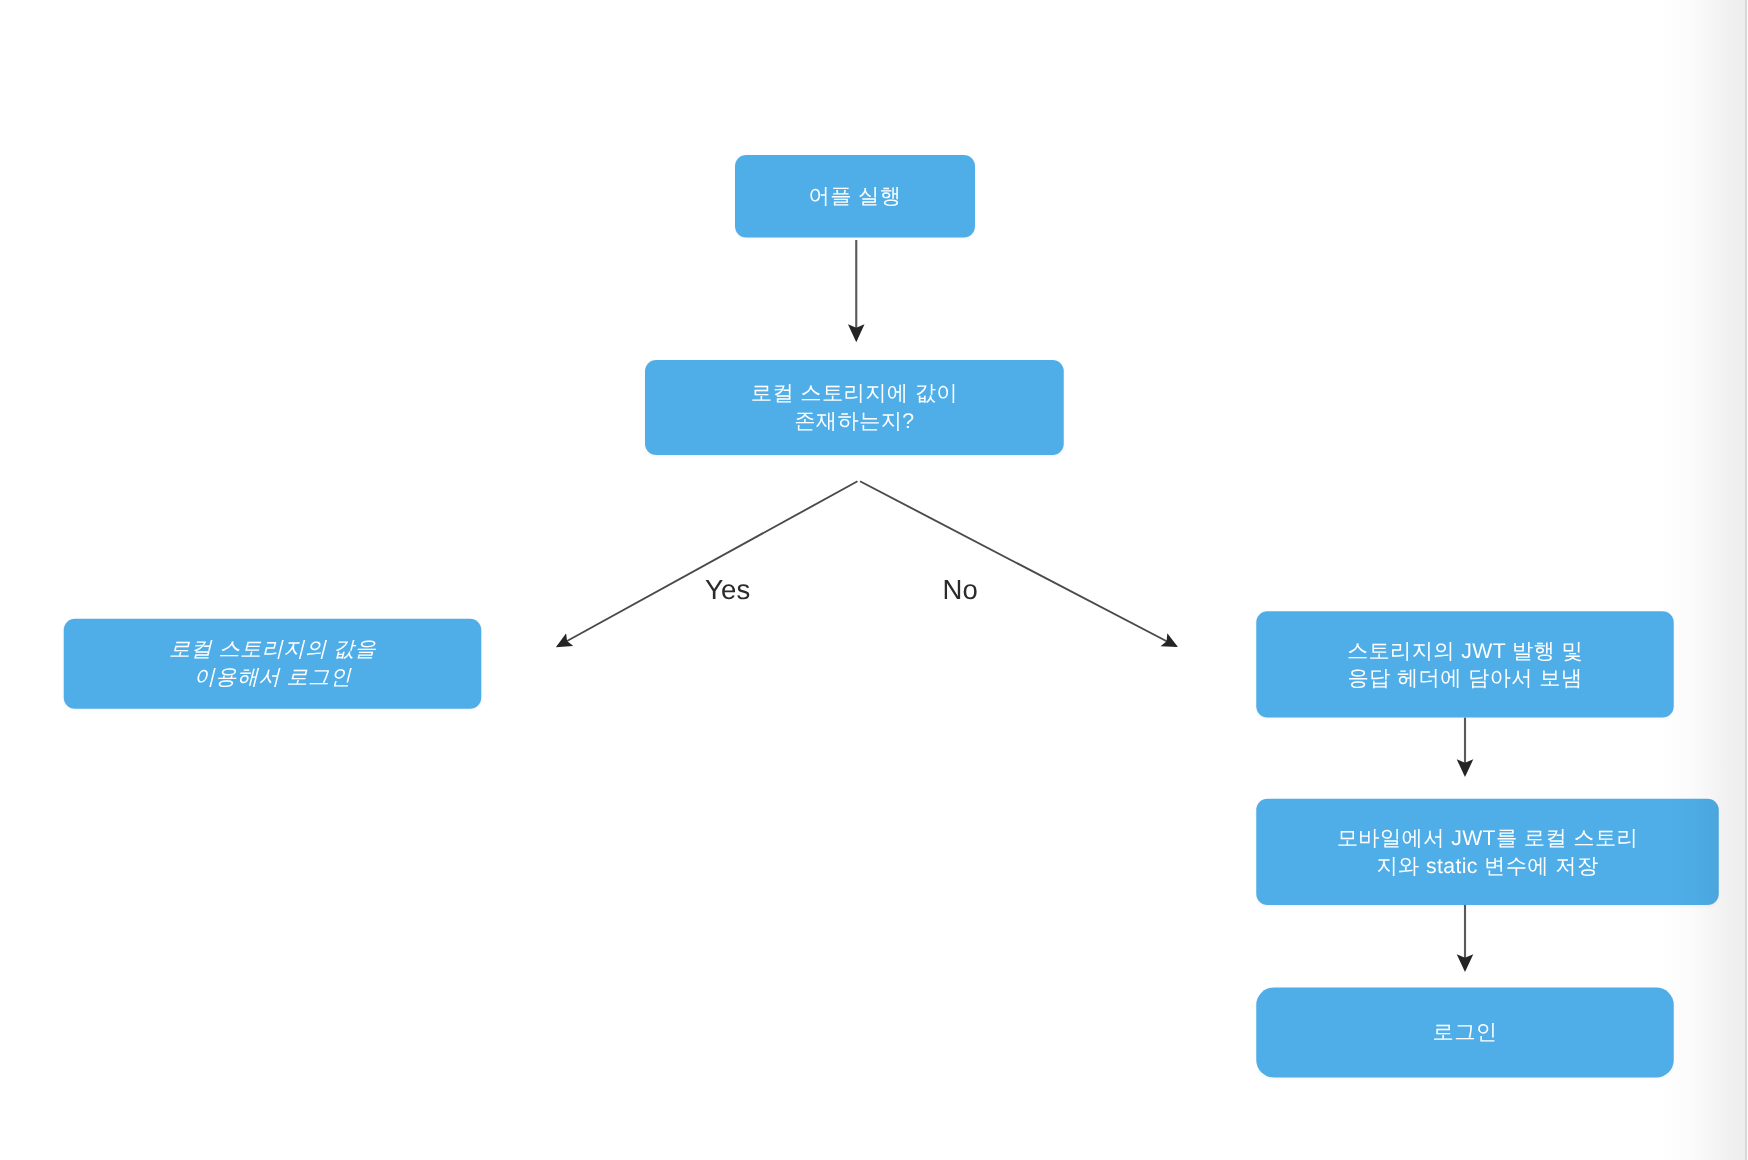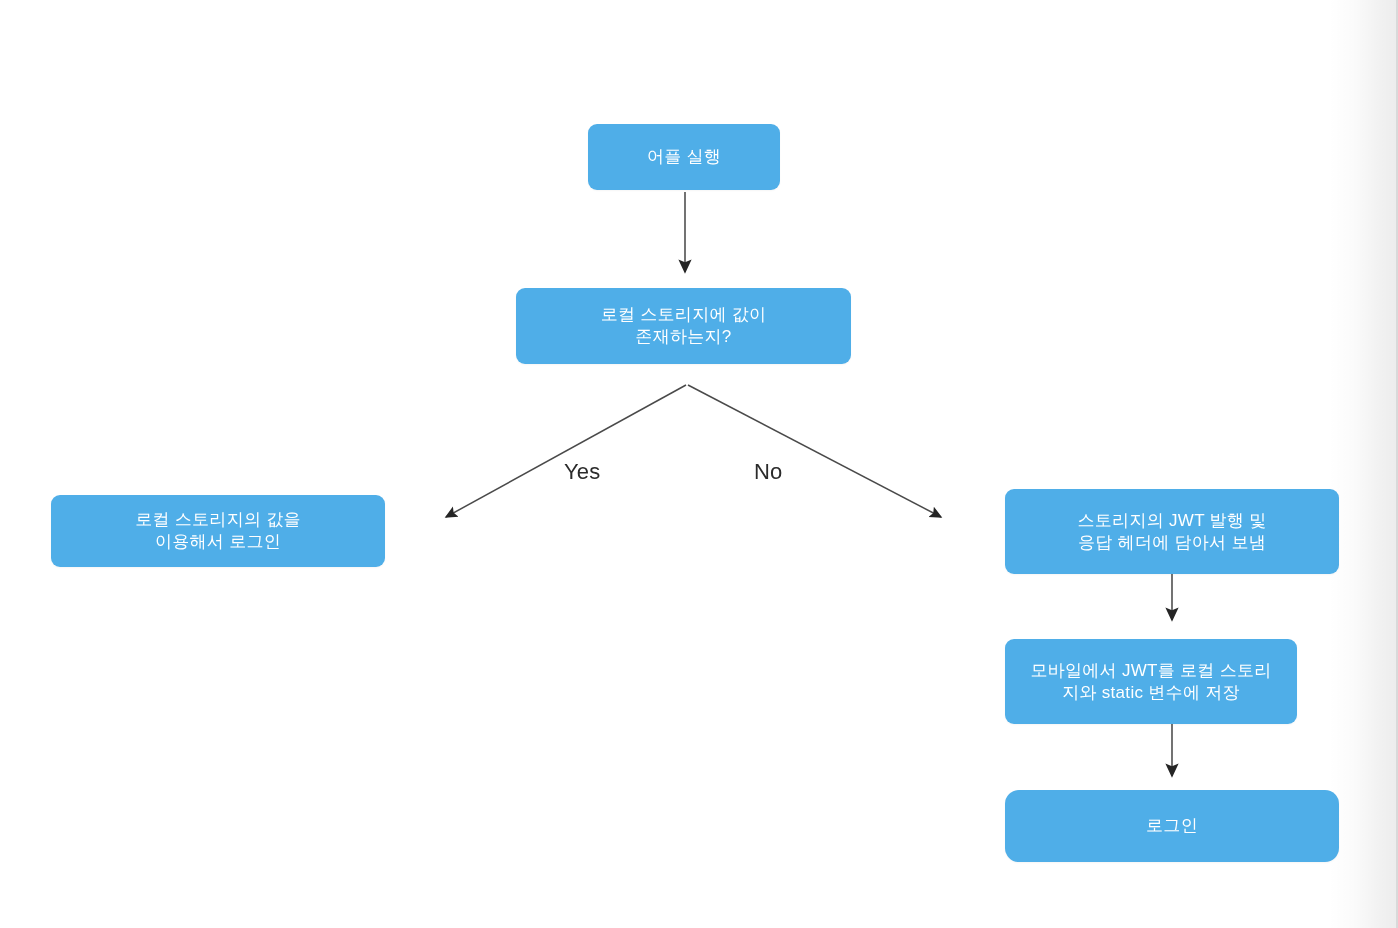--- a/index.html
+++ b/index.html
@@ -110,31 +110,31 @@
 
   <div class="node" style="left:588px; top:124px; width:192px; height:66px;">
     <span class="node-text">어플 실행</span>
   </div>
 
   <div class="node" style="left:516px; top:288px; width:335px; height:76px;">
     <span class="node-text">로컬 스토리지에 값이
 존재하는지?</span>
   </div>
 
-  <div class="node" style="left:51px; top:495px; width:334px; height:72px;">
+  <div class="node" style="left:51px; top:495px; width:334px; height:72px;font-style:italic;">
     <span class="node-text">로컬 스토리지의 값을
 이용해서 로그인</span>
   </div>
 
   <div class="node" style="left:1005px; top:489px; width:334px; height:85px;">
     <span class="node-text">스토리지의 JWT 발행 및
 응답 헤더에 담아서 보냄</span>
   </div>
 
-  <div class="node" style="left:1005px; top:639px; width:292px; height:85px; padding:4px 2px;">
+  <div class="node" style="left:1005px; top:639px; width:370px; height:85px; padding:4px 2px;">
     <span class="node-text">모바일에서 JWT를 로컬 스토리
 지와 static 변수에 저장</span>
   </div>
 
   <div class="node" style="left:1005px; top:790px; width:334px; height:72px;border-radius:14px;">
     <span class="node-text">로그인</span>
   </div>
 
   <div class="edge-label" style="left:564px; top:459px;">Yes</div>
 

